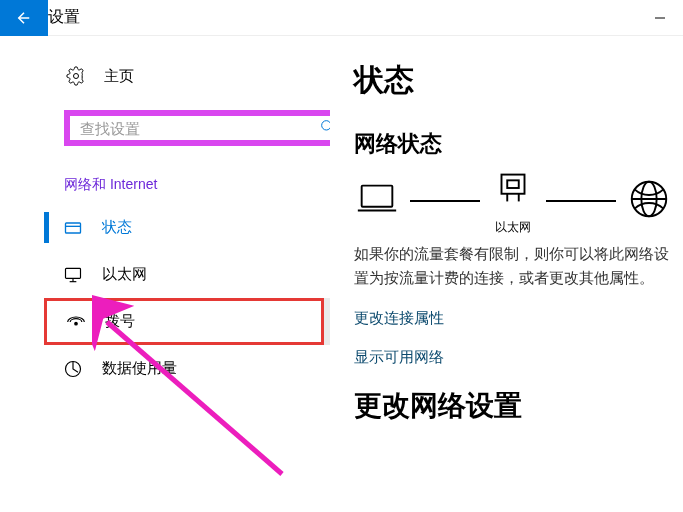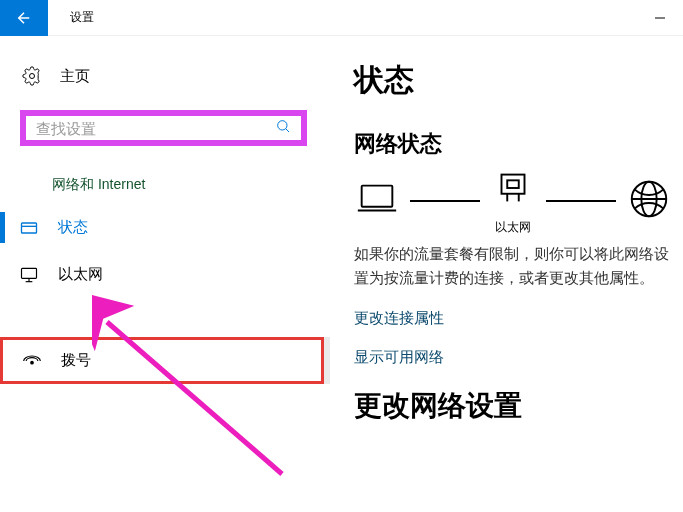--- a/index.html
+++ b/index.html
@@ -1,38 +1,38 @@
 <!DOCTYPE html>
 <html><head>
 <meta charset="utf-8">
 <style>
 * { margin: 0; padding: 0; box-sizing: border-box; font-family: "Segoe UI", "Microsoft YaHei", sans-serif; }
 html, body { width: 683px; height: 512px; overflow: hidden; background: #fff; color: #000; }
 
 
 .titlebar { height: 36px; display: flex; align-items: center; border-bottom: 1px solid #eee; }
 .back-btn { width: 48px; height: 36px; background: #0078d7; display: flex; align-items: center; justify-content: center; }
-.app-title { padding-left: 22px; font-size: 12px; color: #000; }
+.app-title { padding-left: 0; font-size: 16px; color: #000; }
 .win-controls { margin-left: auto; display: flex; }
 .win-btn { width: 46px; height: 36px; display: flex; align-items: center; justify-content: center; }
 
 .body { display: flex; height: calc(512px - 36px); }
 
 
-.sidebar { width: 330px; padding-top: 18px; overflow: hidden; }
+.sidebar { width: 330px; padding-top: 18px; overflow: hidden; padding-left: 44px; }
 .home-row { display: flex; align-items: center; height: 44px; padding-left: 22px; gap: 18px; font-size: 15px; }
 .home-icon svg { display: block; }
 
 .search-wrap { padding: 12px 20px 6px 20px; }
 .search-box { width: 287px; height: 36px; border: 6px solid #d946ef; display: flex; align-items: center; padding: 0 10px; }
 .search-input { flex: 1; border: none; outline: none; font-size: 15px; background: transparent; }
 .search-input::placeholder { color: #999; }
 .search-icon { color: #0078d7; }
 
-.section-label { padding: 24px 0 10px 20px; font-size: 14px; color: #14532d; margin-left: 32px; }
+.section-label { padding: 24px 0 10px 20px; font-size: 14px; color: #6d28d9; }
 
 .nav-item { height: 47px; display: flex; align-items: center; padding-left: 18px; gap: 18px; font-size: 15px; position: relative; cursor: pointer; }
 .nav-item.active { color: #0078d7; }
 .nav-item.active::before { content: ""; position: absolute; left: 0; top: 8px; bottom: 8px; width: 5px; background: #0078d7; }
 .nav-item.highlighted { border: 3px solid #e53935; background: #fff; margin-right: 6px; }
 .nav-icon { width: 22px; display: flex; justify-content: center; align-items: center; }
 
 
 .main { flex: 1; padding: 24px 0 0 24px; overflow: hidden; }
 .page-title { font-size: 30px; font-weight: 600; margin-bottom: 28px; }
@@ -109,34 +109,43 @@
       <span class="nav-icon">
         <svg width="20" height="20" viewBox="0 0 24 24" fill="none" stroke="#000" stroke-width="1.4">
             <rect x="3" y="4" width="18" height="12" rx="1"></rect>
             <line x1="8" y1="20" x2="16" y2="20"></line>
             <line x1="12" y1="16" x2="12" y2="20"></line>
           </svg>
       </span>
       <span>以太网</span>
     </div>
 
-    <div style="background:#eaeaea;margin-top:39px;">
+    <div style="background:#eaeaea;">
       <div class="nav-item highlighted">
         <span class="nav-icon">
           <svg width="20" height="20" viewBox="0 0 24 24" fill="none" stroke="#000" stroke-width="1.4">
               <path d="M2 12 a10 6 0 0 1 20 0"></path>
               <path d="M5 12 a7 4 0 0 1 14 0"></path>
               <circle cx="12" cy="14" r="1.5" fill="#000"></circle>
             </svg>
         </span>
         <span>拨号</span>
       </div>
     </div>
 
 
+    <div class="nav-item">
+      <span class="nav-icon">
+        <svg width="20" height="20" viewBox="0 0 24 24" fill="none" stroke="#000" stroke-width="1.4">
+            <circle cx="12" cy="12" r="9"></circle>
+            <path d="M12 3 v9 l6 4"></path>
+          </svg>
+      </span>
+      <span>数据使用量</span>
+    </div>
 
   </div>
 
   <div class="main">
     <div class="page-title">状态</div>
     <div class="sub-title">网络状态</div>
 
     <div class="diagram">
       <div class="diagram-col">
         <span>

